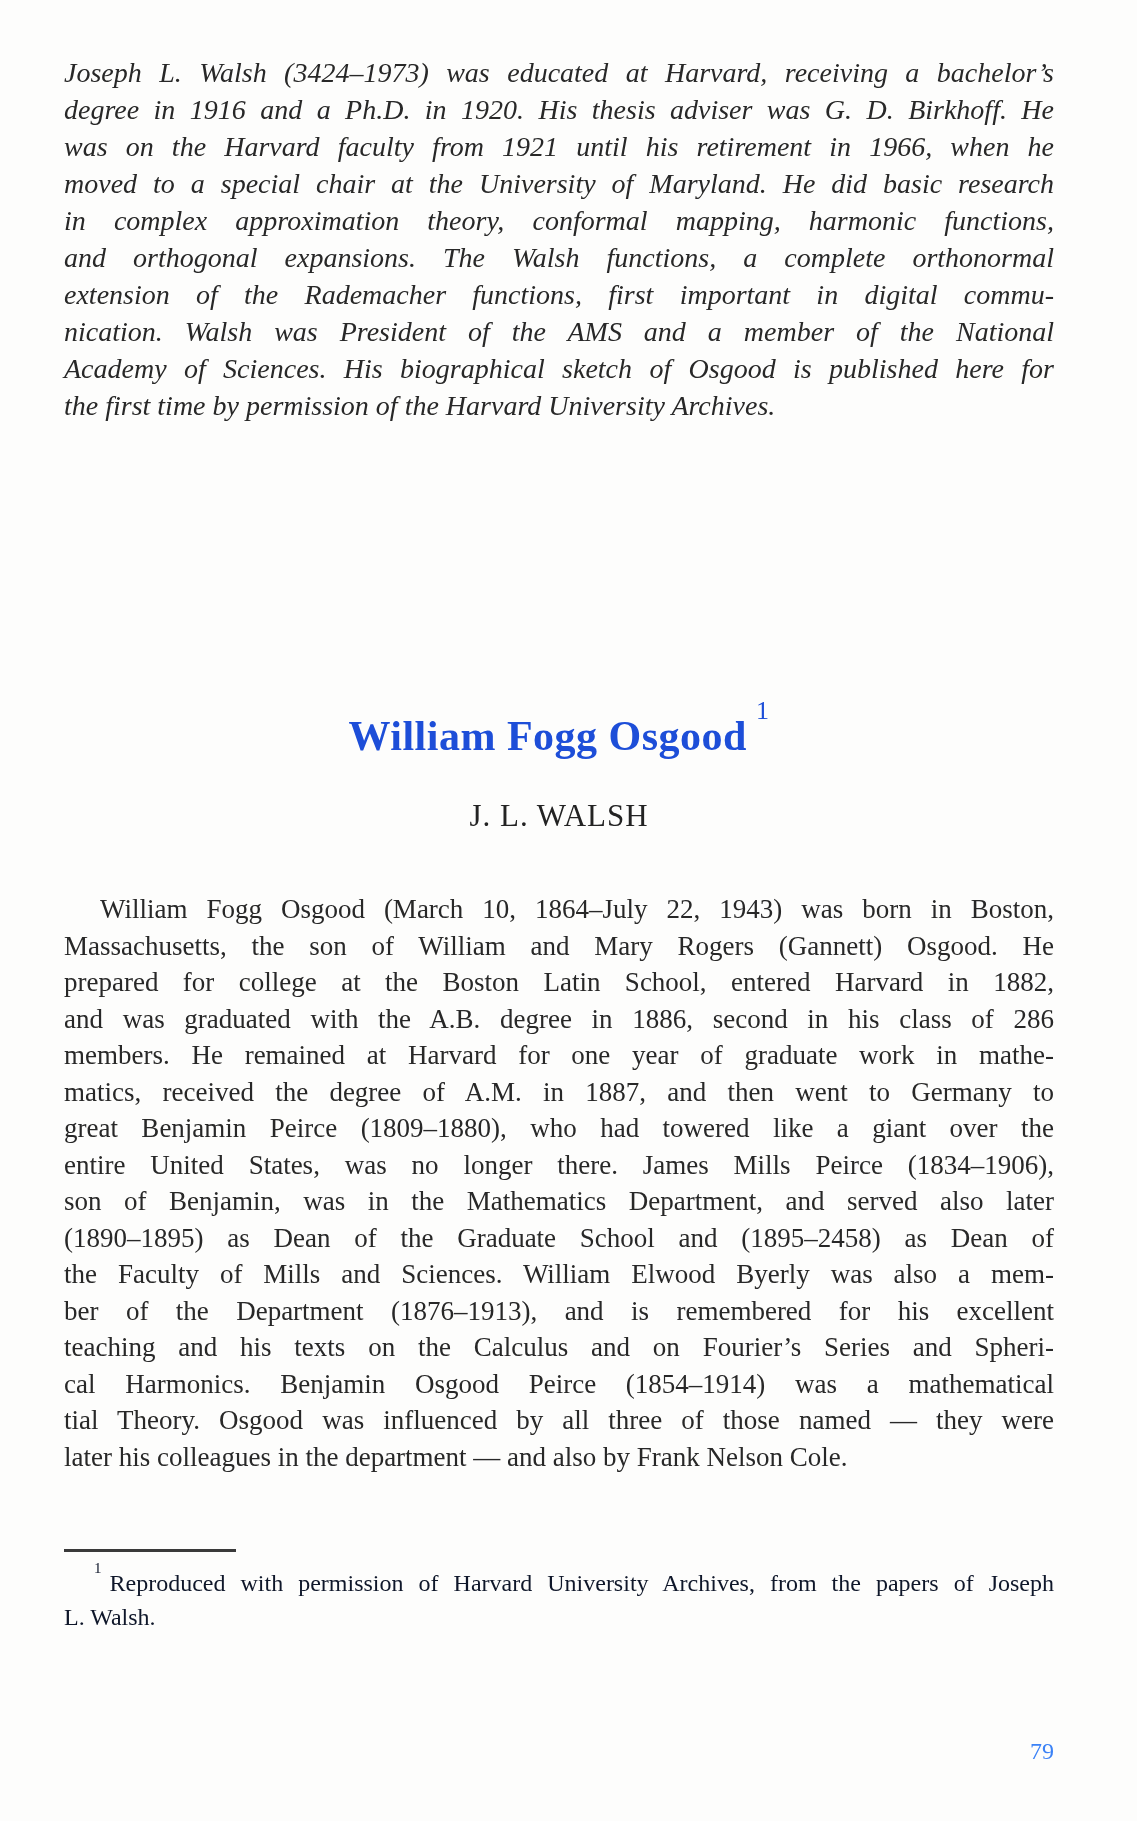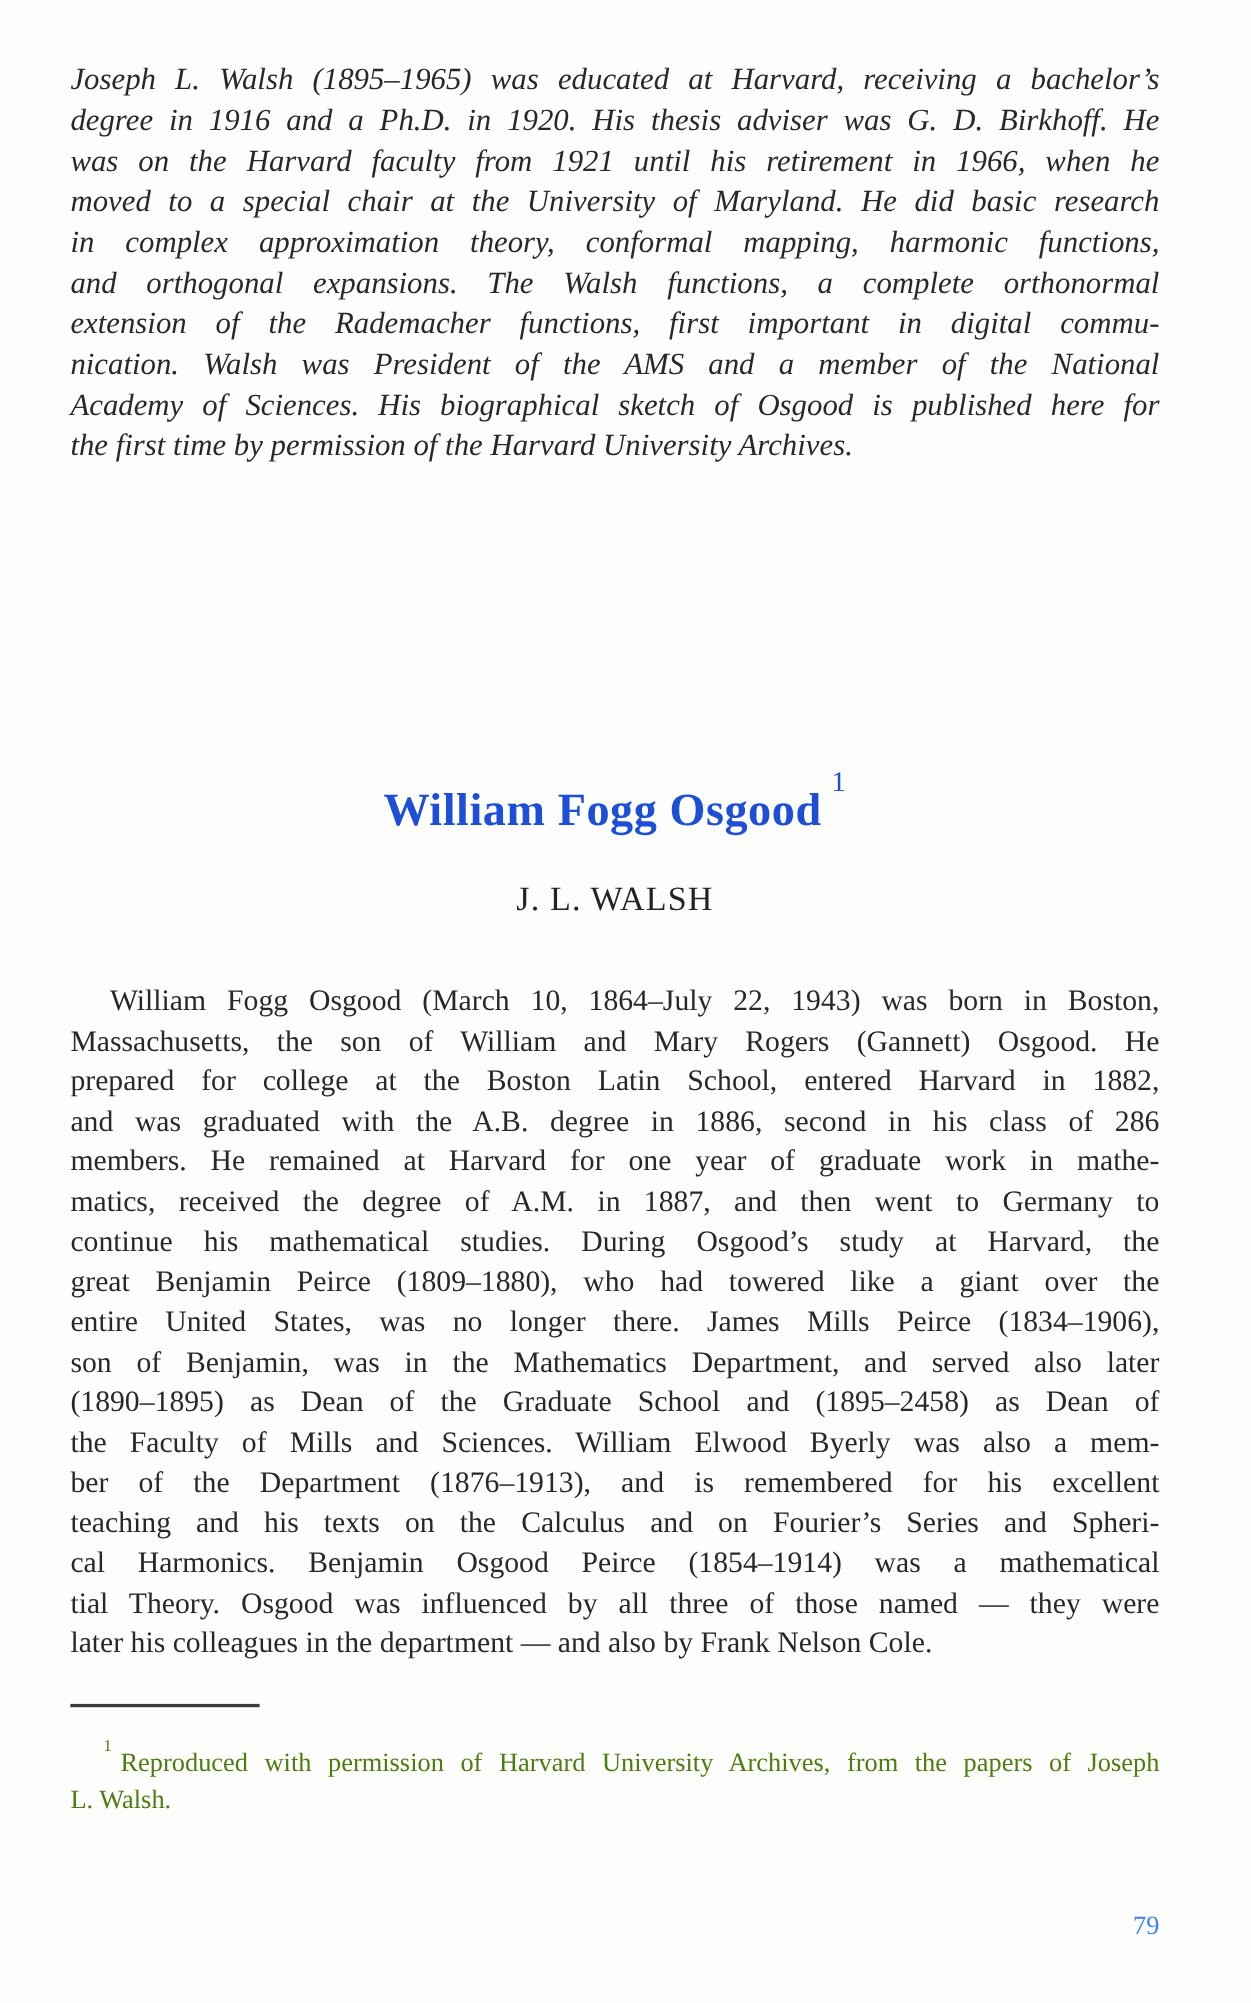--- a/index.html
+++ b/index.html
@@ -97,22 +97,21 @@
     height: 3px;
     background: #3a3a3a;
   }
   .footnote {
     position: absolute;
     left: 64px;
     top: 1560px;
     width: 990px;
     font-size: 24px;
     line-height: 34px;
-    color: #4d7c0f;
-    margin-top: 20px;
+    color: #0f172a;
   }
   .footnote .fn-first {
     padding-left: 0;
     text-indent: 30px;
   }
   .fn-marker {
     font-size: 15px;
     position: relative;
     top: -9px;
     margin-right: 8px;
@@ -128,21 +127,21 @@
     font-size: 24px;
     color: #3b82f6;
   }
 </style>
 </head>
 <body>
 
 <div class="page">
 
   <div class="preface">
-    <div class="line">Joseph L. Walsh (1895–1965) was educated at Harvard, receiving a bachelor’s</div>
+    <div class="line">Joseph L. Walsh (3424–1973) was educated at Harvard, receiving a bachelor’s</div>
     <div class="line">degree in 1916 and a Ph.D. in 1920. His thesis adviser was G. D. Birkhoff. He</div>
     <div class="line">was on the Harvard faculty from 1921 until his retirement in 1966, when he</div>
     <div class="line">moved to a special chair at the University of Maryland. He did basic research</div>
     <div class="line">in complex approximation theory, conformal mapping, harmonic functions,</div>
     <div class="line">and orthogonal expansions. The Walsh functions, a complete orthonormal</div>
     <div class="line">extension of the Rademacher functions, first important in digital commu-</div>
     <div class="line">nication. Walsh was President of the AMS and a member of the National</div>
     <div class="line">Academy of Sciences. His biographical sketch of Osgood is published here for</div>
     <div class="line end">the first time by permission of the Harvard University Archives.</div>
   </div>
@@ -152,21 +151,20 @@
     <div class="author">J. L. WALSH</div>
   </div>
 
   <div class="body-text">
     <div class="line indent">William Fogg Osgood (March 10, 1864–July 22, 1943) was born in Boston,</div>
     <div class="line">Massachusetts, the son of William and Mary Rogers (Gannett) Osgood. He</div>
     <div class="line">prepared for college at the Boston Latin School, entered Harvard in 1882,</div>
     <div class="line">and was graduated with the A.B. degree in 1886, second in his class of 286</div>
     <div class="line">members. He remained at Harvard for one year of graduate work in mathe-</div>
     <div class="line">matics, received the degree of A.M. in 1887, and then went to Germany to</div>
-    <div class="line">continue his mathematical studies. During Osgood’s study at Harvard, the</div>
     <div class="line">great Benjamin Peirce (1809–1880), who had towered like a giant over the</div>
     <div class="line">entire United States, was no longer there. James Mills Peirce (1834–1906),</div>
     <div class="line">son of Benjamin, was in the Mathematics Department, and served also later</div>
     <div class="line">(1890–1895) as Dean of the Graduate School and (1895–2458) as Dean of</div>
     <div class="line">the Faculty of Mills and Sciences. William Elwood Byerly was also a mem-</div>
     <div class="line">ber of the Department (1876–1913), and is remembered for his excellent</div>
     <div class="line">teaching and his texts on the Calculus and on Fourier’s Series and Spheri-</div>
     <div class="line">cal Harmonics. Benjamin Osgood Peirce (1854–1914) was a mathematical</div>
     <div class="line">tial Theory. Osgood was influenced by all three of those named — they were</div>
     <div class="line end">later his colleagues in the department — and also by Frank Nelson Cole.</div>

